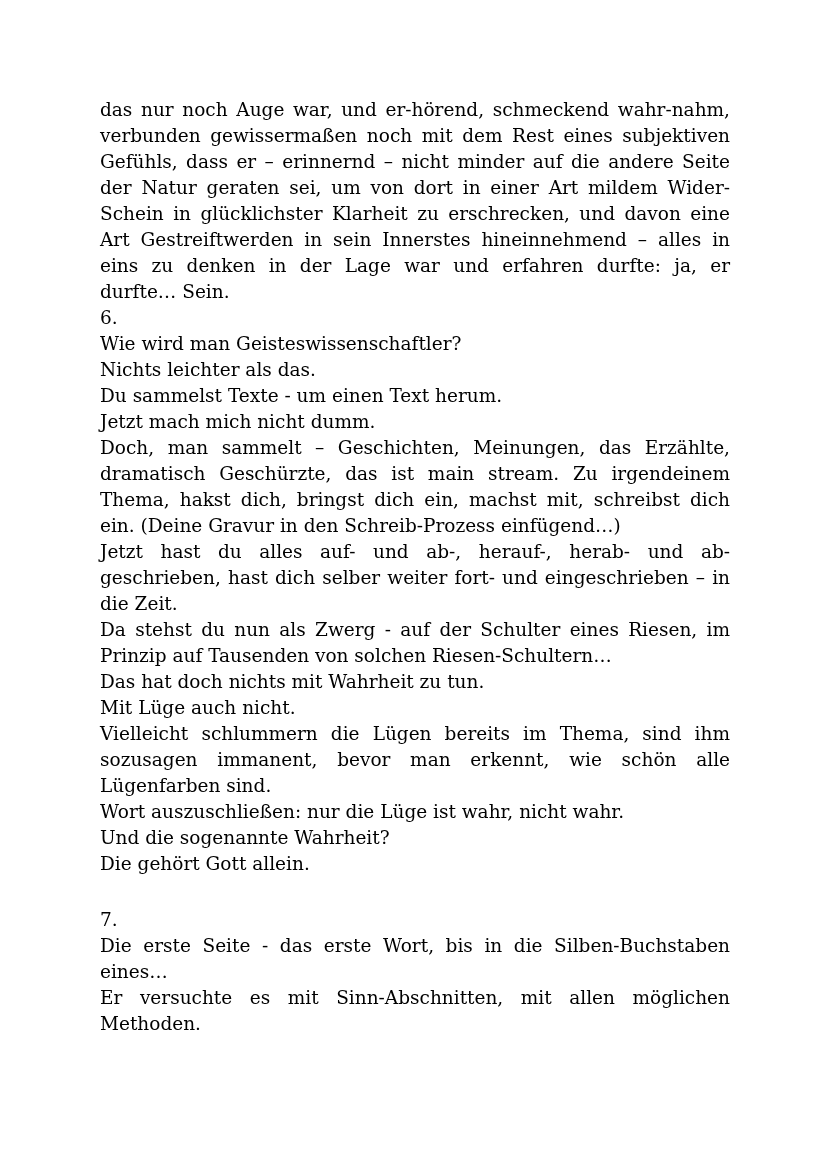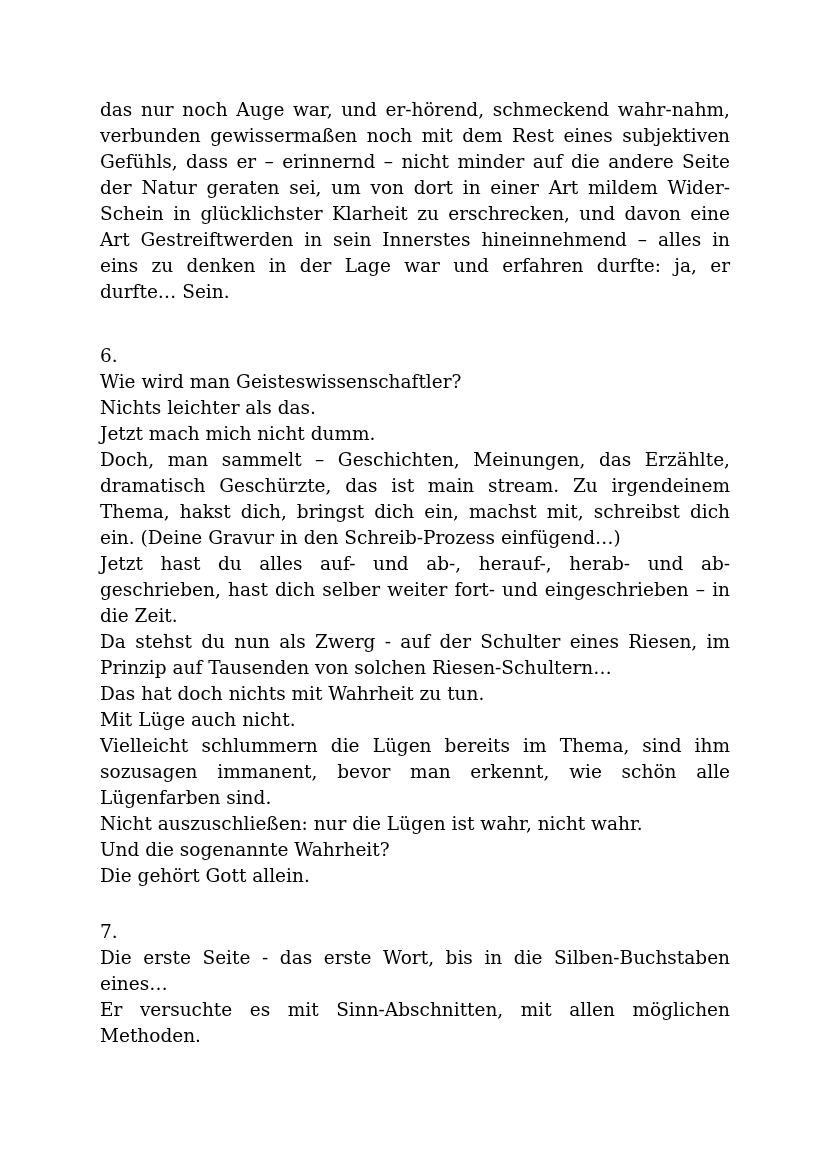--- a/index.html
+++ b/index.html
@@ -23,49 +23,49 @@
     font-size: 18.5px;
     line-height: 26px;
     color: var(--text-color, #000000);
     hyphens: none;
   }
   .content p {
     margin: 0;
     text-align: justify;
   }
   p.opening-paragraph {
-    margin-bottom: 38px;
   }
   section.section-7 {
     margin-top: 30px;
   }
   p.stretch {
     text-align-last: justify;
   }
 </style>
 </head>
 <body>
 
 <div class="page">
   <div class="content">
 
     <p class="opening-paragraph">das nur noch Auge war, und er-hörend, schmeckend wahr-nahm, verbunden gewissermaßen noch mit dem Rest eines subjektiven Gefühls, dass er – erinnernd – nicht minder auf die andere Seite der Natur geraten sei, um von dort in einer Art mildem Wider-Schein in glücklichster Klarheit zu erschrecken, und davon eine Art Gestreiftwerden in sein Innerstes hineinnehmend – alles in eins zu denken in der Lage war und erfahren durfte: ja, er durfte… Sein.</p>
 
     <section class="section-6">
       <p>6.</p>
       <p>Wie wird man Geisteswissenschaftler?</p>
       <p>Nichts leichter als das.</p>
+      <p>Du sammelst Texte - um einen Text herum.</p>
       <p>Jetzt mach mich nicht dumm.</p>
       <p>Doch, man sammelt – Geschichten, Meinungen, das Erzählte, dramatisch Geschürzte, das ist main stream. Zu irgendeinem Thema, hakst dich, bringst dich ein, machst mit, schreibst dich ein. (Deine Gravur in den Schreib-Prozess einfügend…)</p>
       <p>Jetzt hast du alles auf- und ab-, herauf-, herab- und ab-geschrieben, hast dich selber weiter fort- und eingeschrieben – in die Zeit.</p>
       <p>Da stehst du nun als Zwerg - auf der Schulter eines Riesen, im Prinzip auf Tausenden von solchen Riesen-Schultern…</p>
       <p>Das hat doch nichts mit Wahrheit zu tun.</p>
       <p>Mit Lüge auch nicht.</p>
       <p>Vielleicht schlummern die Lügen bereits im Thema, sind ihm sozusagen immanent, bevor man erkennt, wie schön alle Lügenfarben sind.</p>
-      <p>Nicht auszuschließen: nur die Lügen ist wahr, nicht wahr.</p>
+      <p>Wort auszuschließen: nur die Lüge ist wahr, nicht wahr.</p>
       <p>Und die sogenannte Wahrheit?</p>
       <p>Die gehört Gott allein.</p>
     </section>
 
     <section class="section-7">
       <p>7.</p>
       <p>Die erste Seite - das erste Wort, bis in die Silben-Buchstaben eines…</p>
       <p class="stretch">Er versuchte es mit Sinn-Abschnitten, mit allen möglichen Methoden.</p>
     </section>
 

